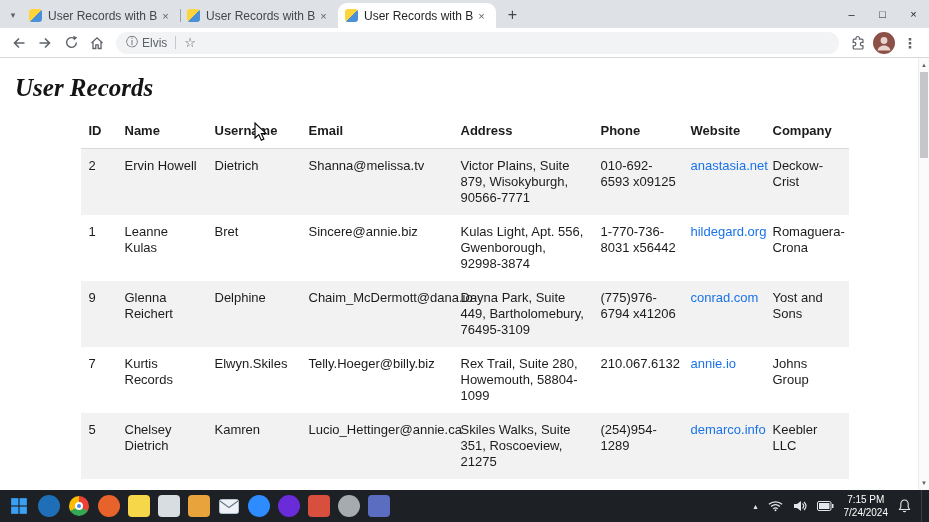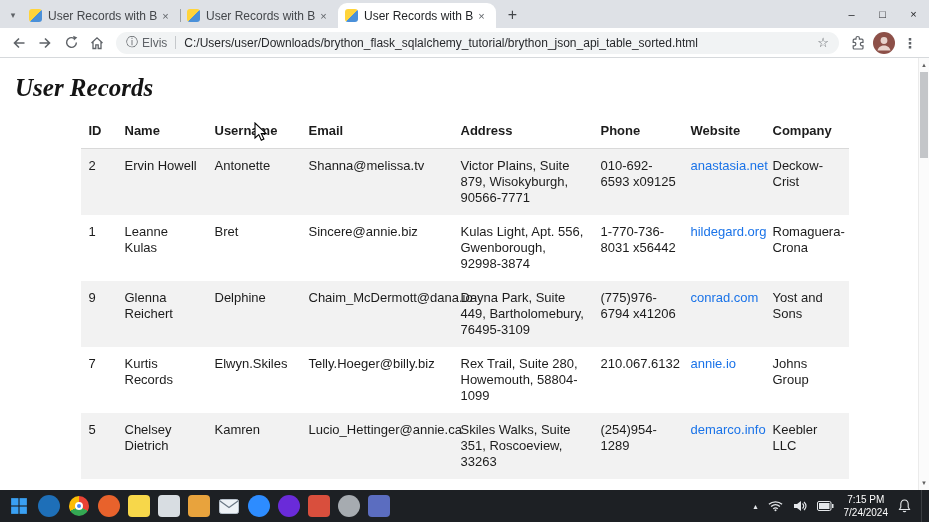--- a/index.html
+++ b/index.html
@@ -131,21 +131,20 @@
         <path d="M2.5 8 L8 2.8 L13.5 8 M4 7 V13.5 H6.8 V9.8 H9.2 V13.5 H12 V7" fill="none" stroke="#5f6368" stroke-width="1.3"></path>
       </svg>
   </div>
 
   <div class="addressbar">
     <span class="chip">
       <span class="chip-info">ⓘ</span>
       <span>Elvis</span>
     </span>
     <span class="chip-div"></span>
-    <span class="url">C:/Users/user/Downloads/brython_flask_sqlalchemy_tutorial/brython_json_api_table_sorted.html</span>
     <span class="star">☆</span>
   </div>
 
   <div class="nav-btn">
     <svg width="16" height="16" viewBox="0 0 16 16">
         <path d="M6 3.2 a1.7 1.7 0 0 1 3.4 0 V4.2 H12 a1 1 0 0 1 1 1 V7.4 h-1 a1.7 1.7 0 0 0 0 3.4 h1 V13 a1 1 0 0 1 -1 1 H4.2 a1 1 0 0 1 -1 -1 V10.8 h1 a1.7 1.7 0 0 0 0 -3.4 h-1 V5.2 a1 1 0 0 1 1 -1 H6 Z" fill="none" stroke="#5f6368" stroke-width="1.2"></path>
       </svg>
   </div>
   <div class="nav-btn">
     <svg width="22" height="22" viewBox="0 0 22 22">
@@ -172,21 +171,21 @@
         <th>Address</th>
         <th>Phone</th>
         <th>Website</th>
         <th>Company</th>
       </tr>
     </thead>
     <tbody>
       <tr>
         <td>2</td>
         <td>Ervin Howell</td>
-        <td>Antonette</td>
+        <td>Dietrich</td>
         <td>Shanna@melissa.tv</td>
         <td>Victor Plains, Suite 879, Wisokyburgh, 90566-7771</td>
         <td>010-692-6593 x09125</td>
         <td><a class="weblink">anastasia.net</a></td>
         <td>Deckow-Crist</td>
       </tr>
       <tr>
         <td>1</td>
         <td>Leanne Kulas</td>
         <td>Bret</td>
@@ -214,21 +213,21 @@
         <td>Rex Trail, Suite 280, Howemouth, 58804-1099</td>
         <td>210.067.6132</td>
         <td><a class="weblink">annie.io</a></td>
         <td>Johns Group</td>
       </tr>
       <tr>
         <td>5</td>
         <td>Chelsey Dietrich</td>
         <td>Kamren</td>
         <td>Lucio_Hettinger@annie.ca</td>
-        <td>Skiles Walks, Suite 351, Roscoeview, 33263</td>
+        <td>Skiles Walks, Suite 351, Roscoeview, 21275</td>
         <td>(254)954-1289</td>
         <td><a class="weblink">demarco.info</a></td>
         <td>Keebler LLC</td>
       </tr>
       <tr>
         <td>4</td>
         <td>Patricia Lebsack</td>
         <td>Karianne</td>
         <td>Julianne.OConner@kory.org</td>
         <td>Hoeger Mall, Apt. 692, South Elvis, 53919-4257</td>

